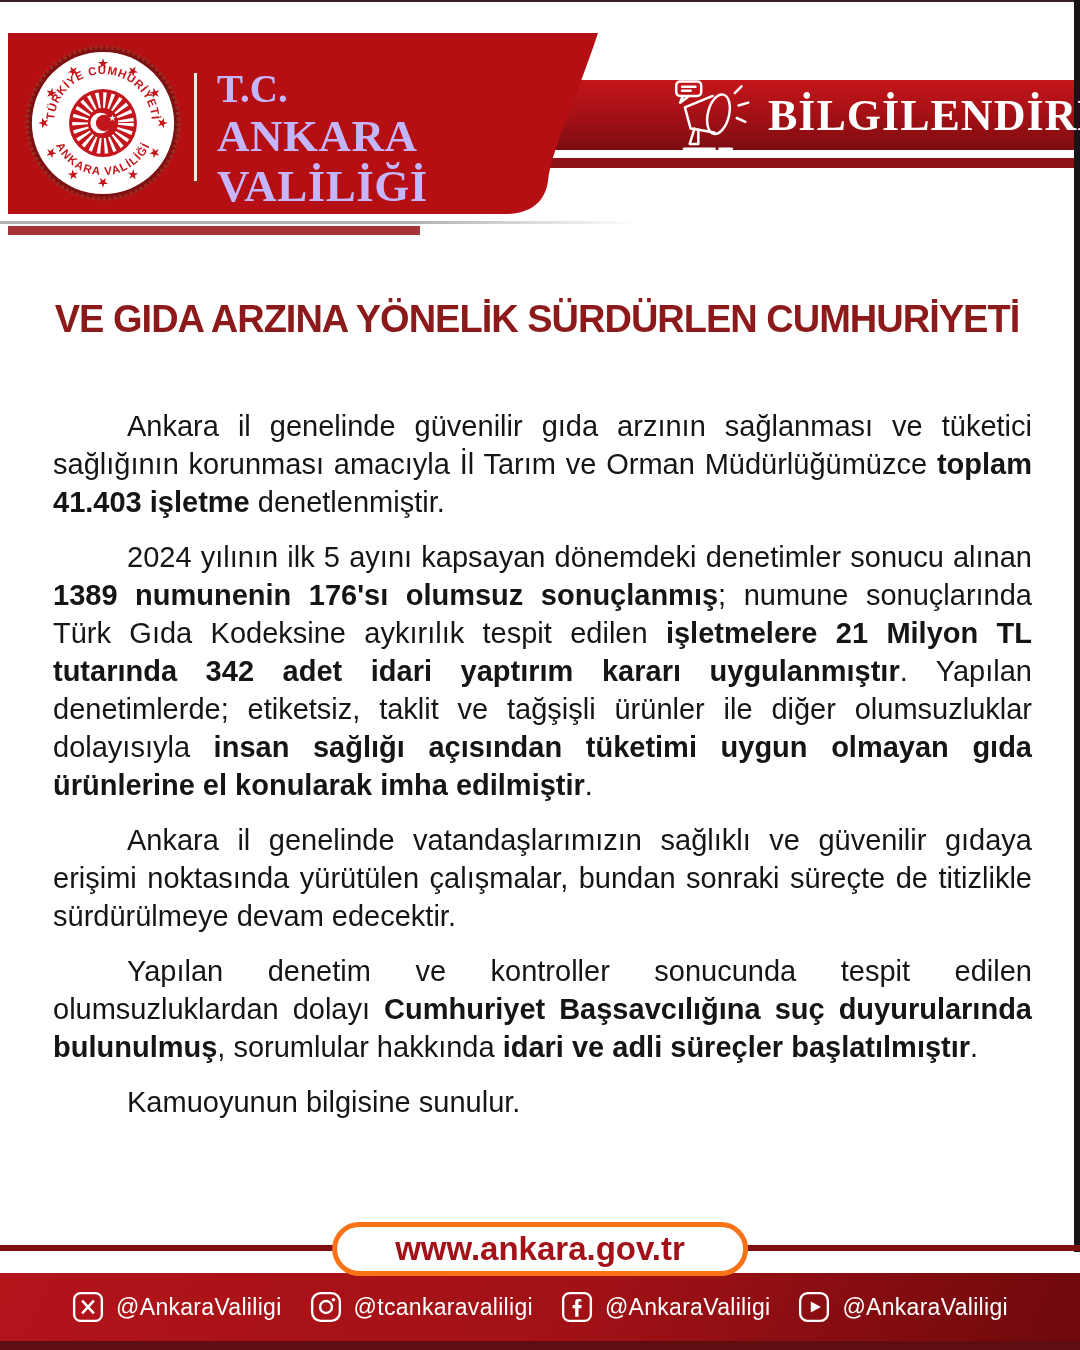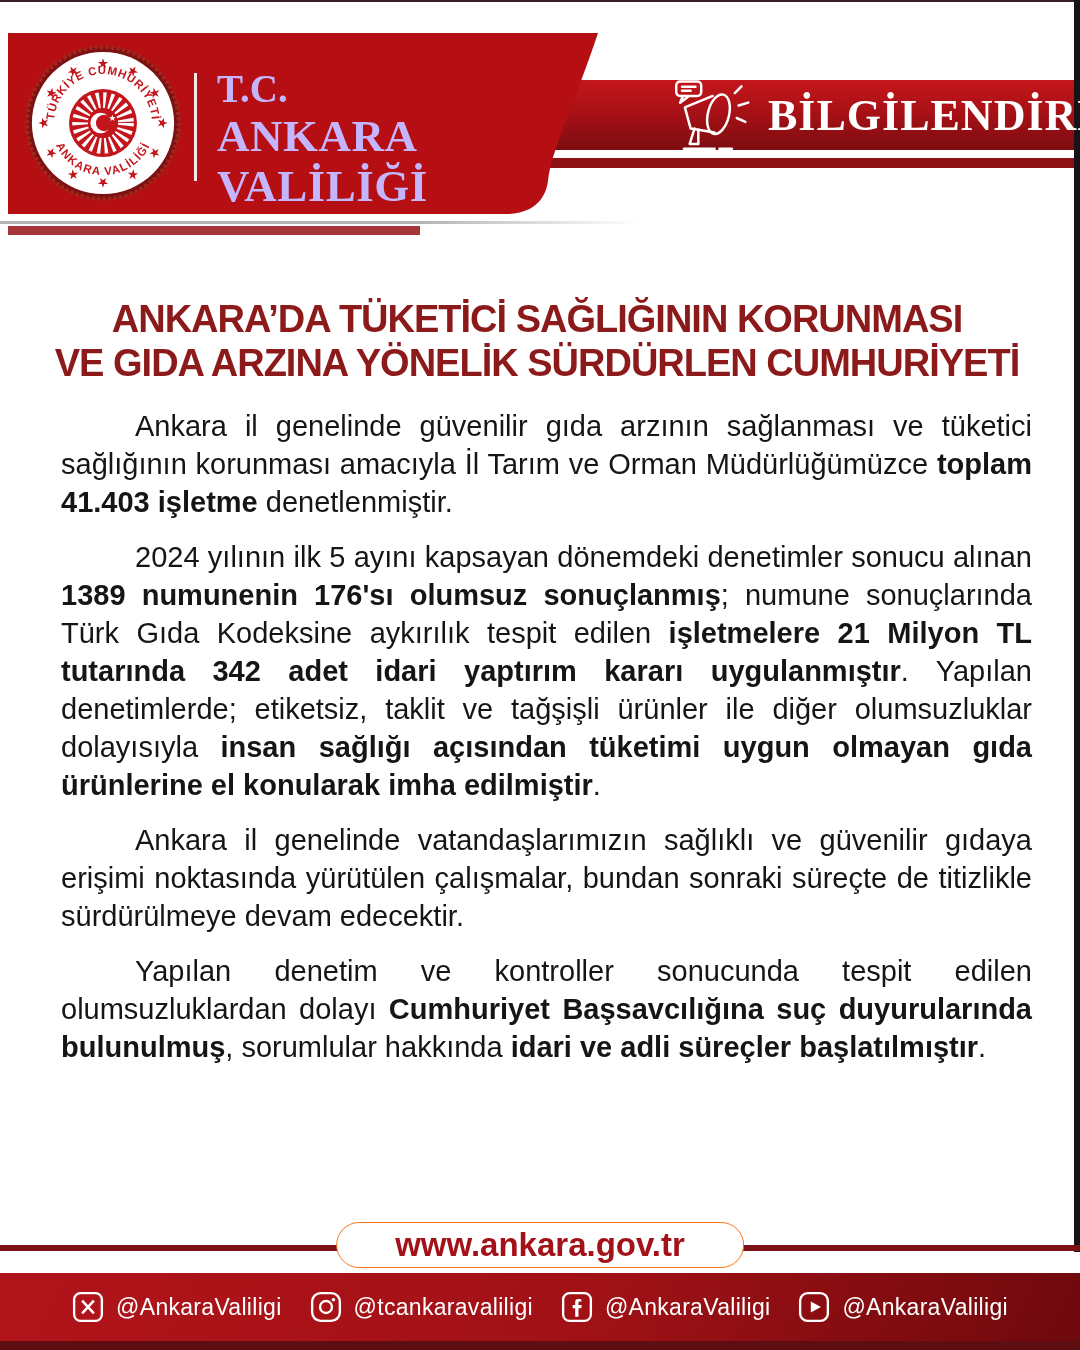--- a/index.html
+++ b/index.html
@@ -45,30 +45,30 @@
   
   .title{
     position:absolute;top:297px;left:0;right:6px;text-align:center;
     color:#8c1a1a;font-weight:bold;font-size:38px;line-height:44px;
     letter-spacing:-1px;white-space:nowrap;
   }
 
   
   .content{position:absolute;top:407px;left:45px;right:48px;}
   .content p.para{
-    margin:0 0 17px 16px;font-size:29px;line-height:38px;color:#151515;
+    margin:0 0 17px 8px;font-size:29px;line-height:38px;color:#151515;
     text-align:justify;text-indent:74px;
   }
   .content p.para b{font-weight:700;}
 
   
   .hr-line{position:absolute;top:1245px;left:0;right:0;height:6px;background:#7e1014;}
   .pill{
     position:absolute;top:1222px;left:50%;transform:translateX(-50%);
-    background:#fff;border:1px solid #f97316;border-radius:30px;
+    background:#fff;border:5px solid #f97316;border-radius:30px;
     padding:3px 58px;z-index:2;
   }
   .pill span{font-size:33px;font-weight:bold;color:#a31219;white-space:nowrap;}
 
   
   .footer{
     position:absolute;left:0;right:0;bottom:0;height:77px;
     background:linear-gradient(115deg,#b2141a 0%,#a01116 55%,#6e090c 100%);
   }
   .footer:after{content:"";position:absolute;left:0;right:0;bottom:0;height:9px;background:#5e0d10;}
@@ -144,29 +144,29 @@
       </g>
     </svg>
     <div class="badge-label">BİLGİLENDİRME</div>
   </div>
   <div class="badge-substripe"></div>
 
   <div class="line-grey"></div>
   <div class="line-red"></div>
 
   <div class="title">
-    <div>ANKARA’DA TÜKETİCİ SAĞLIĞININ KORUNMASI</div>
     <div>VE GIDA ARZINA YÖNELİK SÜRDÜRLEN CUMHURİYETİ</div>
   </div>
 
   <div class="content">
       <p class="para"><span>Ankara il genelinde güvenilir gıda arzının sağlanması ve tüketici sağlığının korunması amacıyla İl Tarım ve Orman Müdürlüğümüzce </span><b>toplam 41.403 işletme</b><span> denetlenmiştir.</span></p>
       <p class="para"><span>2024 yılının ilk 5 ayını kapsayan dönemdeki denetimler sonucu alınan </span><b>1389 numunenin 176'sı olumsuz sonuçlanmış</b><span>; numune sonuçlarında Türk Gıda Kodeksine aykırılık tespit edilen </span><b>işletmelere 21 Milyon TL tutarında 342 adet idari yaptırım kararı uygulanmıştır</b><span>. Yapılan denetimlerde; etiketsiz, taklit ve tağşişli ürünler ile diğer olumsuzluklar dolayısıyla </span><b>insan sağlığı açısından tüketimi uygun olmayan gıda ürünlerine el konularak imha edilmiştir</b><span>.</span></p>
       <p class="para"><span>Ankara il genelinde vatandaşlarımızın sağlıklı ve güvenilir gıdaya erişimi noktasında yürütülen çalışmalar, bundan sonraki süreçte de titizlikle sürdürülmeye devam edecektir.</span></p>
       <p class="para"><span>Yapılan denetim ve kontroller sonucunda tespit edilen olumsuzluklardan dolayı </span><b>Cumhuriyet Başsavcılığına suç duyurularında bulunulmuş</b><span>, sorumlular hakkında </span><b>idari ve adli süreçler başlatılmıştır</b><span>.</span></p>
+      <p class="para"><span>Kamuoyunun bilgisine sunulur.</span></p>
     </div>
 
   <div class="hr-line"></div>
   <div class="pill">
     <span>www.ankara.gov.tr</span>
   </div>
 
   <div class="footer">
     <div class="social-row">
       <div class="social-item">

